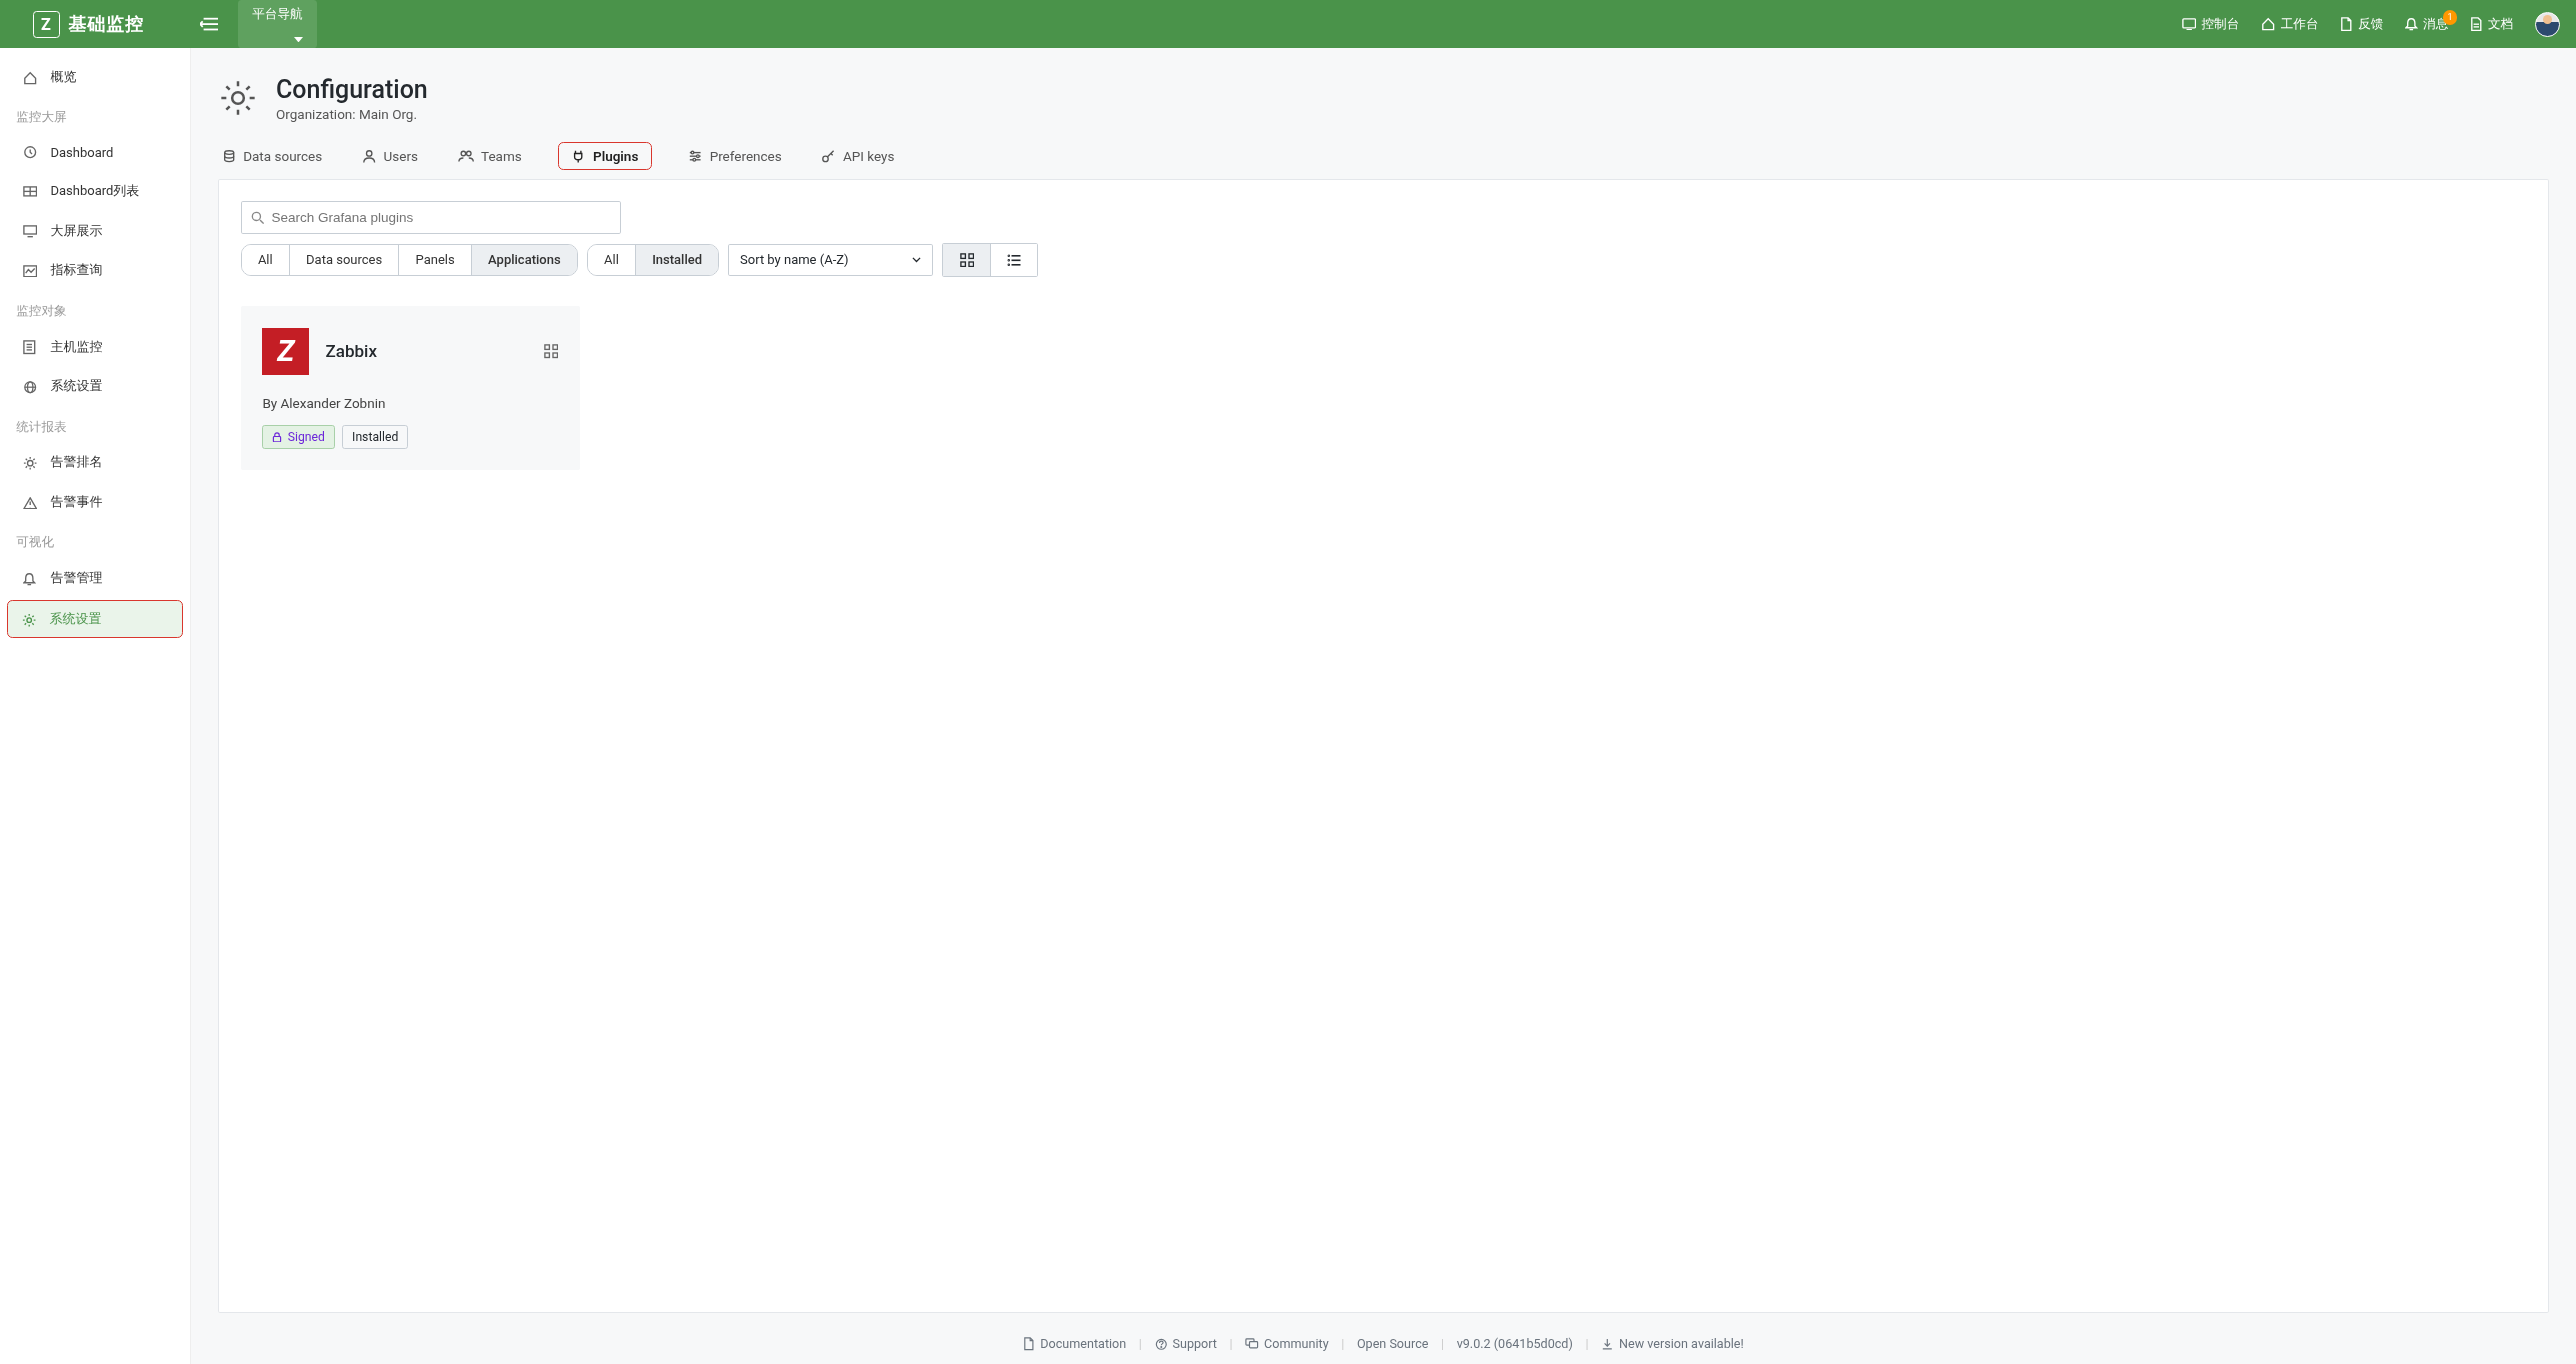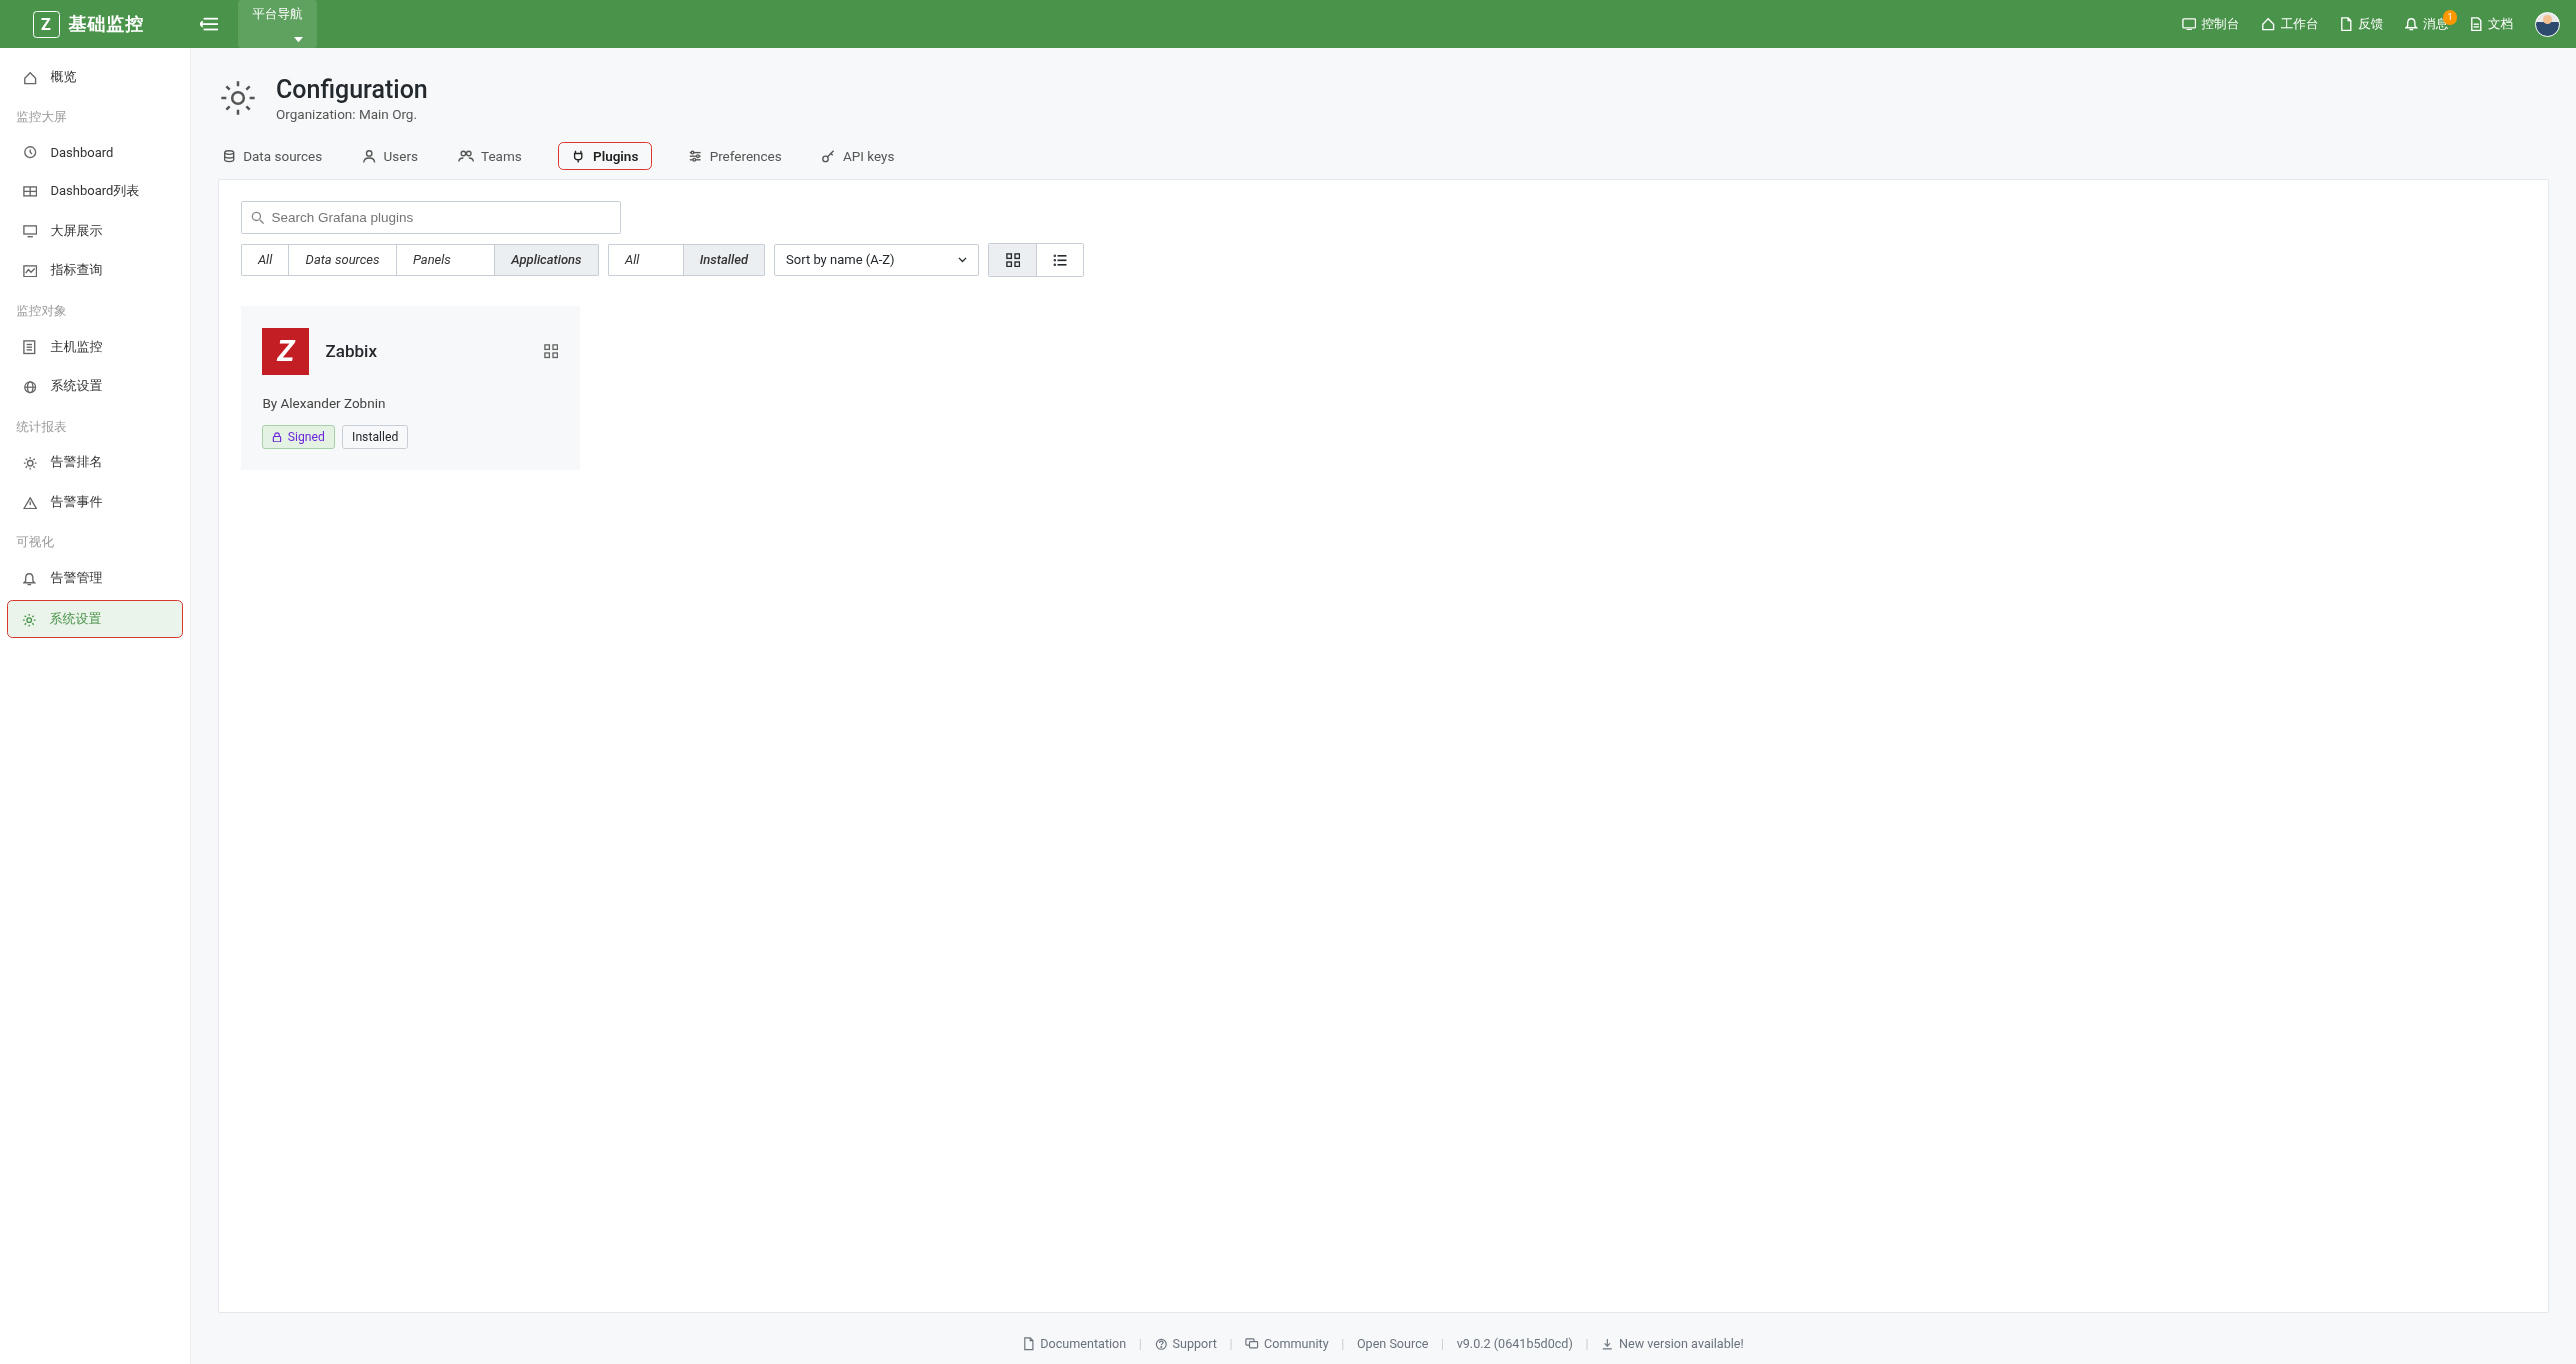--- a/index.html
+++ b/index.html
@@ -154,33 +154,32 @@
 }
 .search-box input {
   border: none; outline: none; flex: 1; font-size: 13.5px; color: #333;
   background: transparent;
 }
 
 .toolbar-row { display: flex; gap: 9px; align-items: center; margin-bottom: 29px; }
 .seg-group {
   display: flex;
   border: 0.9px solid #c7ced5;
-  border-radius: 1px;
+  border-radius: 10px;
   overflow: hidden;
-  font-style: italic;
 }
 .seg-btn {
   padding: 7.2px 16.2px;
   font-size: 13px;
   background: #fff;
   cursor: pointer;
   color: #333;
 }
 .seg-btn + .seg-btn { border-left: 0.9px solid #c7ced5; }
-.seg-btn.sel { background: #eceff2; font-weight: 500; margin-left: 27px; }
+.seg-btn.sel { background: #eceff2; font-weight: 500; }
 
 .sort-select {
   border: 0.9px solid #c7ced5;
   border-radius: 1.8px;
   padding: 7.2px 10.8px;
   width: 205px;
   display: flex; justify-content: space-between; align-items: center;
   cursor: pointer;
   font-size: 13px;
   background: #fff;

